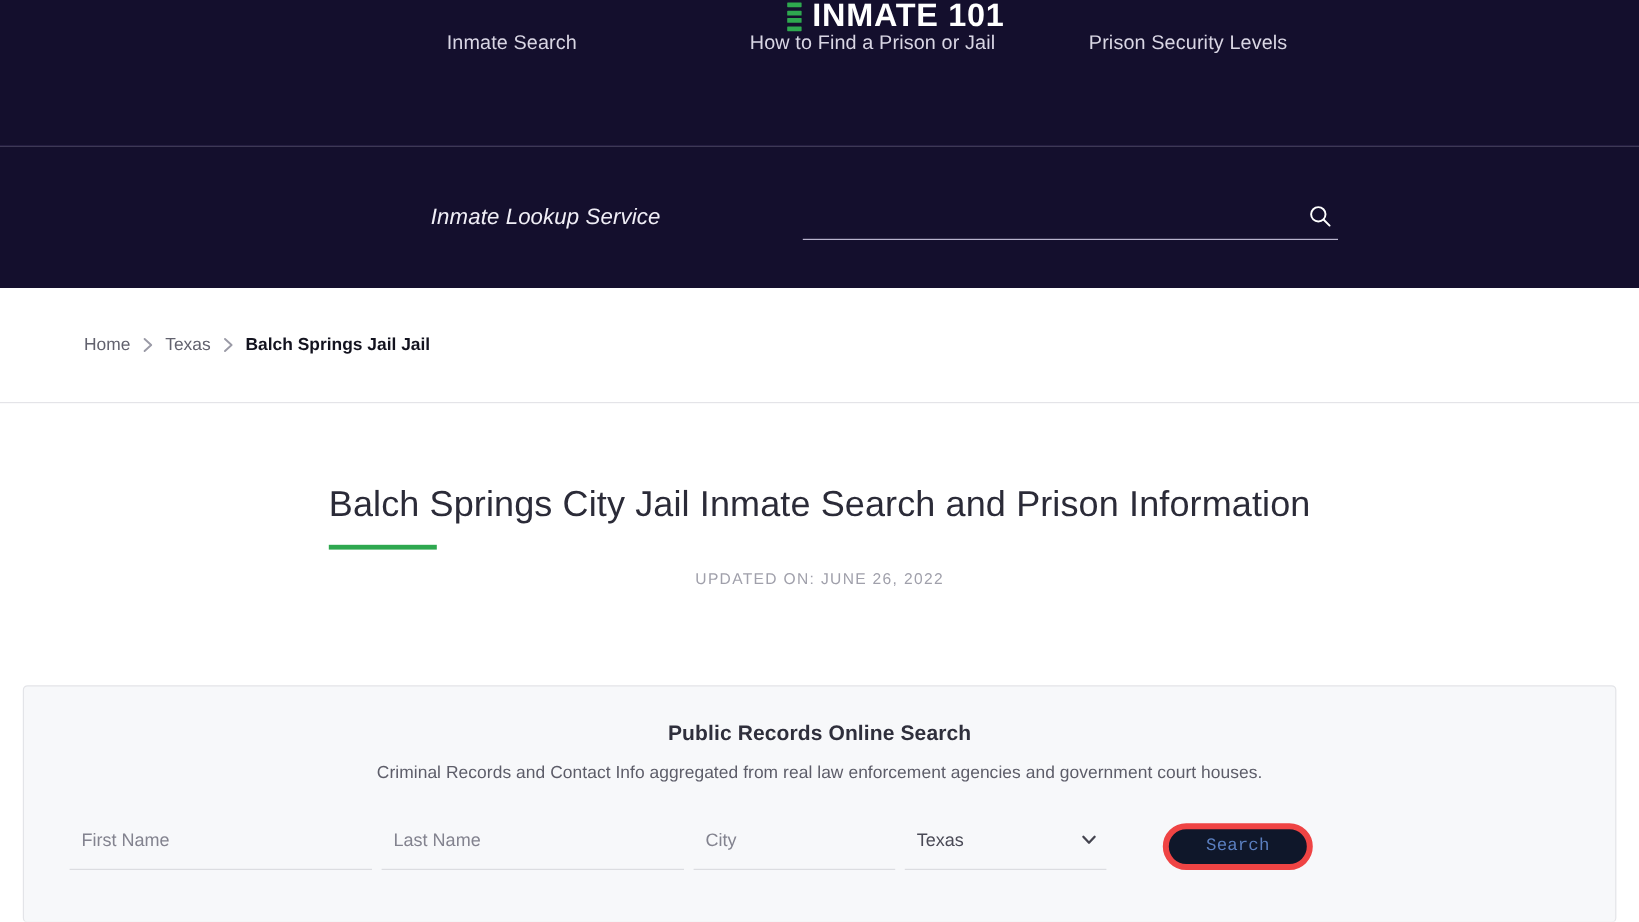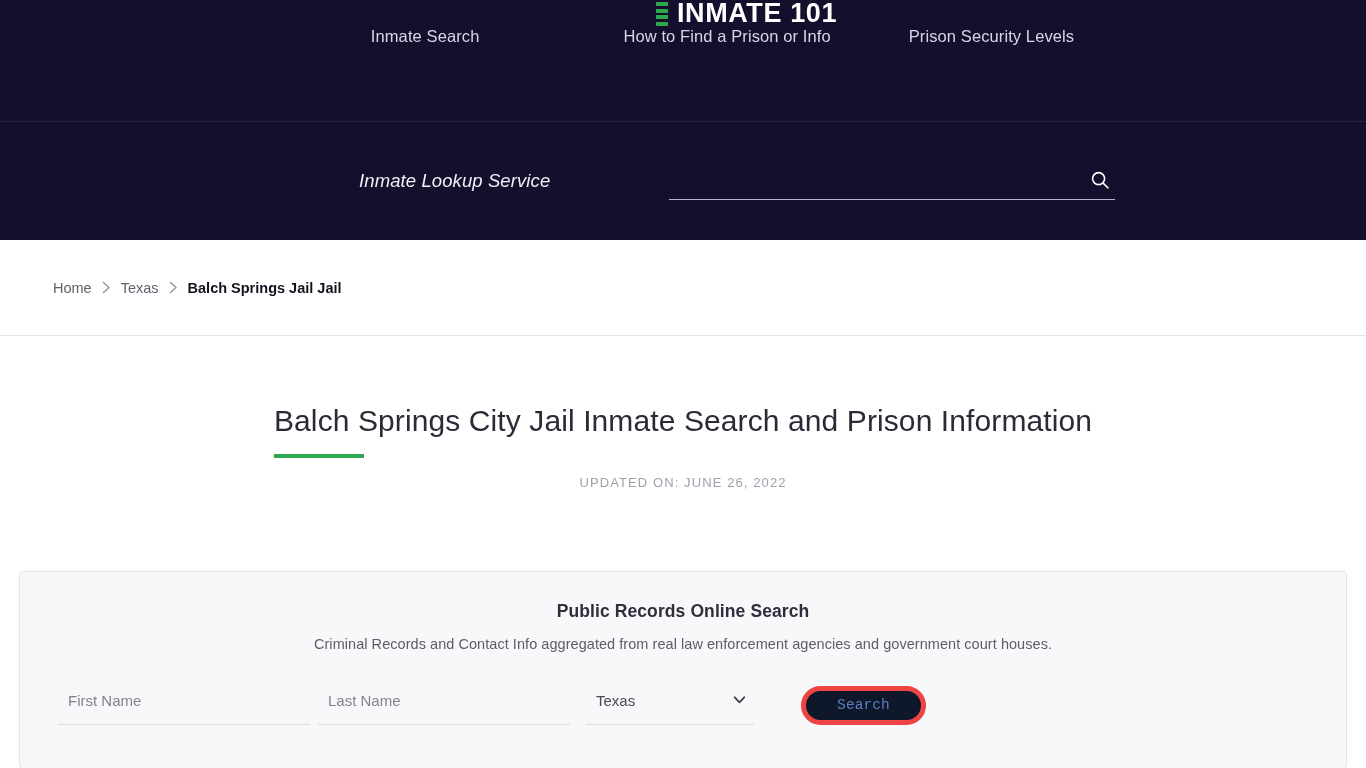--- a/index.html
+++ b/index.html
@@ -141,21 +141,21 @@
 
   
   .breadcrumb-wrap {
     height: 96px;
     background: #ffffff;
     border-bottom: 1px solid #e4e4e8;
     display: flex;
     align-items: center;
   }
   .breadcrumb {
-    margin-left: 53px;
+    margin-left: 70px;
     display: flex;
     align-items: center;
     font-size: 14.5px;
     gap: 0;
   }
   .breadcrumb a {
     color: #62626e;
     text-decoration: none;
     white-space: nowrap;
   }
@@ -294,21 +294,21 @@
           <i></i>
           <i></i>
           <i></i>
       </span>
       <span class="brand-text">INMATE 101</span>
     </a>
 
     <nav class="mainnav">
       <a href="#">Inmate Search</a>
       <span class="nav-gap1"></span>
-      <a href="#">How to Find a Prison or Info</a>
+      <a href="#">How to Find a Prison or Jail</a>
       <span class="nav-gap2"></span>
       <a href="#">Prison Security Levels</a>
     </nav>
   </div>
 </div>
 
 <div class="searchbar">
   <div class="searchbar-inner">
     <span class="lookup-label">Inmate Lookup Service</span>
     <div class="search-field">
@@ -357,20 +357,23 @@
     <div class="fld fld-first">
       <input type="text" placeholder="First Name" style="">
     </div>
     <div class="fld-gap"></div>
 
     <div class="fld fld-last">
       <input type="text" placeholder="Last Name" style="">
     </div>
     <div class="fld-gap"></div>
 
+    <div class="fld fld-city">
+      <input type="text" placeholder="City" style="">
+    </div>
     <div class="fld-gap"></div>
 
     <div class="fld fld-state">
       <select>
         <option>Texas</option>
       </select>
       <span class="select-chevron">
         <svg width="13" height="10" viewBox="0 0 13 10">
           <polyline points="1.8,2.3 6.5,7.3 11.2,2.3" fill="none" stroke="#44444f" stroke-width="1.9" stroke-linecap="round" stroke-linejoin="round"></polyline>
         </svg>

